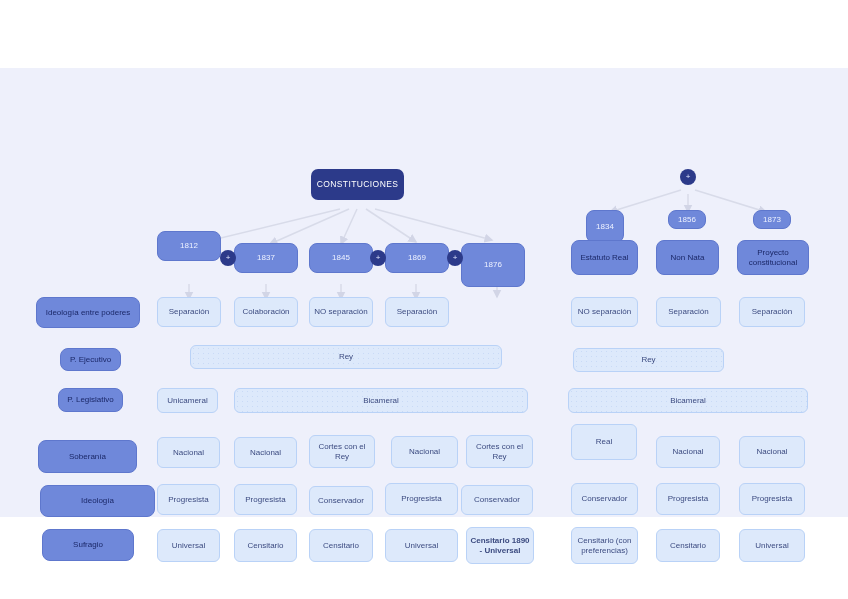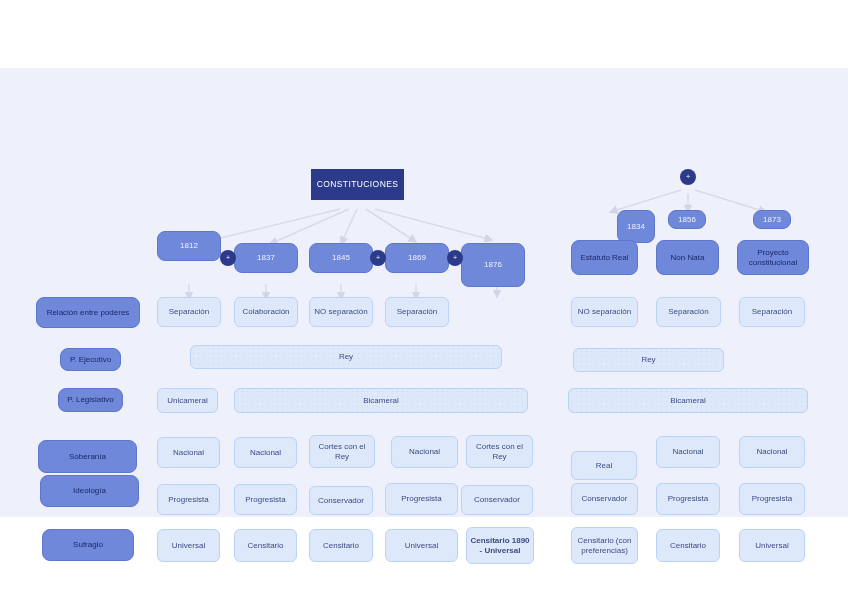--- a/index.html
+++ b/index.html
@@ -5,21 +5,21 @@
   html,body{margin:0;padding:0;background:#ffffff;font-family:"Liberation Sans",sans-serif;}
   #stage{position:relative;width:848px;height:599px;background:#ffffff;overflow:hidden;}
   #panel{position:absolute;left:0;top:68px;width:848px;height:449px;background:#eef0fb;}
   .box{position:absolute;display:flex;align-items:center;justify-content:center;text-align:center;
        box-sizing:border-box;line-height:1.15;}
   .light{background:#dde9fb;border:1px solid #b9d2f7;border-radius:6px;color:#3c4b80;
          font-size:8px;padding:2px 3px;}
   .texture{background-image:radial-gradient(#c9daf6 0.6px, transparent 0.7px);background-size:5px 5px;}
   .mid{background:#6f88da;border:1px solid #5e77cd;border-radius:8px;color:#1b2868;font-size:8px;padding:2px 3px;}
   .mid.year{color:#edf1ff;}
-  .dark{background:#2c3a8a;border-radius:0;color:#ffffff;font-size:8.5px;letter-spacing:0.4px;}
+  .dark{background:#2c3a8a;border-radius:7px;color:#ffffff;font-size:8.5px;letter-spacing:0.4px;}
   .dot{position:absolute;width:16px;height:16px;border-radius:50%;background:#2c3a8a;color:#dfe5ff;
        display:flex;align-items:center;justify-content:center;font-size:8px;line-height:1;}
   svg.connectors{position:absolute;left:0;top:0;width:848px;height:599px;pointer-events:none;}
 </style>
 </head>
 <body>
 
 <div id="stage">
   <div id="panel">
 
@@ -53,33 +53,33 @@
     <div class="box mid year" style="left:157px;top:163px;width:64px;height:30px;">1812</div>
     <div class="box mid year" style="left:234px;top:175px;width:64px;height:30px;">1837</div>
     <div class="box mid year" style="left:309px;top:175px;width:64px;height:30px;">1845</div>
     <div class="box mid year" style="left:385px;top:175px;width:64px;height:30px;">1869</div>
     <div class="box mid year" style="left:461px;top:175px;width:64px;height:44px;">1876</div>
 
     <div class="dot" style="left:220px;top:182px;">+</div>
     <div class="dot" style="left:370px;top:182px;">+</div>
     <div class="dot" style="left:447px;top:182px;">+</div>
 
-    <div class="box mid year" style="left:617px;top:142px;width:38px;height:33px;">1834</div>
+    <div class="box mid year" style="left:586px;top:142px;width:38px;height:33px;">1834</div>
     <div class="box mid year" style="left:668px;top:142px;width:38px;height:19px;">1856</div>
     <div class="box mid year" style="left:753px;top:142px;width:38px;height:19px;">1873</div>
 
     <div class="box mid" style="left:571px;top:172px;width:67px;height:35px;">Estatuto Real</div>
     <div class="box mid" style="left:737px;top:172px;width:72px;height:35px;">Proyecto constitucional</div>
     <div class="box mid" style="left:656px;top:172px;width:63px;height:35px;">Non Nata</div>
 
-    <div class="box mid" style="left:36px;top:229px;width:104px;height:31px;">Relación entre poderes</div>
+    <div class="box mid" style="left:36px;top:229px;width:104px;height:31px;">Ideología entre poderes</div>
     <div class="box mid" style="left:60px;top:280px;width:61px;height:23px;">P. Ejecutivo</div>
     <div class="box mid" style="left:58px;top:320px;width:65px;height:24px;">P. Legislativo</div>
     <div class="box mid" style="left:38px;top:372px;width:99px;height:33px;">Soberanía</div>
-    <div class="box mid" style="left:40px;top:407px;width:99px;height:32px;">Ideología</div>
+    <div class="box mid" style="left:40px;top:417px;width:115px;height:32px;">Ideología</div>
     <div class="box mid" style="left:42px;top:461px;width:92px;height:32px;">Sufragio</div>
 
     <div class="box light" style="left:157px;top:229px;width:64px;height:30px;">Separación</div>
     <div class="box light" style="left:234px;top:229px;width:64px;height:30px;">Colaboración</div>
     <div class="box light" style="left:309px;top:229px;width:64px;height:30px;">NO separación</div>
     <div class="box light" style="left:385px;top:229px;width:64px;height:30px;">Separación</div>
 
     <div class="box light" style="left:571px;top:229px;width:67px;height:30px;">NO separación</div>
     <div class="box light" style="left:656px;top:229px;width:65px;height:30px;">Separación</div>
     <div class="box light" style="left:739px;top:229px;width:66px;height:30px;">Separación</div>
@@ -90,21 +90,21 @@
     <div class="box light" style="left:157px;top:320px;width:61px;height:25px;">Unicameral</div>
     <div class="box light texture" style="left:234px;top:320px;width:294px;height:25px;">Bicameral</div>
     <div class="box light texture" style="left:568px;top:320px;width:240px;height:25px;">Bicameral</div>
 
     <div class="box light" style="left:157px;top:369px;width:63px;height:31px;">Nacional</div>
     <div class="box light" style="left:234px;top:369px;width:63px;height:31px;">Nacional</div>
     <div class="box light" style="left:309px;top:367px;width:66px;height:33px;">Cortes con el Rey</div>
     <div class="box light" style="left:391px;top:368px;width:67px;height:32px;">Nacional</div>
     <div class="box light" style="left:466px;top:367px;width:67px;height:33px;">Cortes con el Rey</div>
 
-    <div class="box light" style="left:571px;top:383px;width:66px;height:29px;">Real</div>
+    <div class="box light" style="left:571px;top:356px;width:66px;height:36px;">Real</div>
     <div class="box light" style="left:656px;top:368px;width:64px;height:32px;">Nacional</div>
     <div class="box light" style="left:739px;top:368px;width:66px;height:32px;">Nacional</div>
 
     <div class="box light" style="left:157px;top:416px;width:63px;height:31px;">Progresista</div>
     <div class="box light" style="left:234px;top:416px;width:63px;height:31px;">Progresista</div>
     <div class="box light" style="left:309px;top:418px;width:64px;height:29px;">Conservador</div>
     <div class="box light" style="left:385px;top:415px;width:73px;height:32px;">Progresista</div>
     <div class="box light" style="left:461px;top:417px;width:72px;height:30px;">Conservador</div>
 
     <div class="box light" style="left:571px;top:415px;width:67px;height:32px;">Conservador</div>

